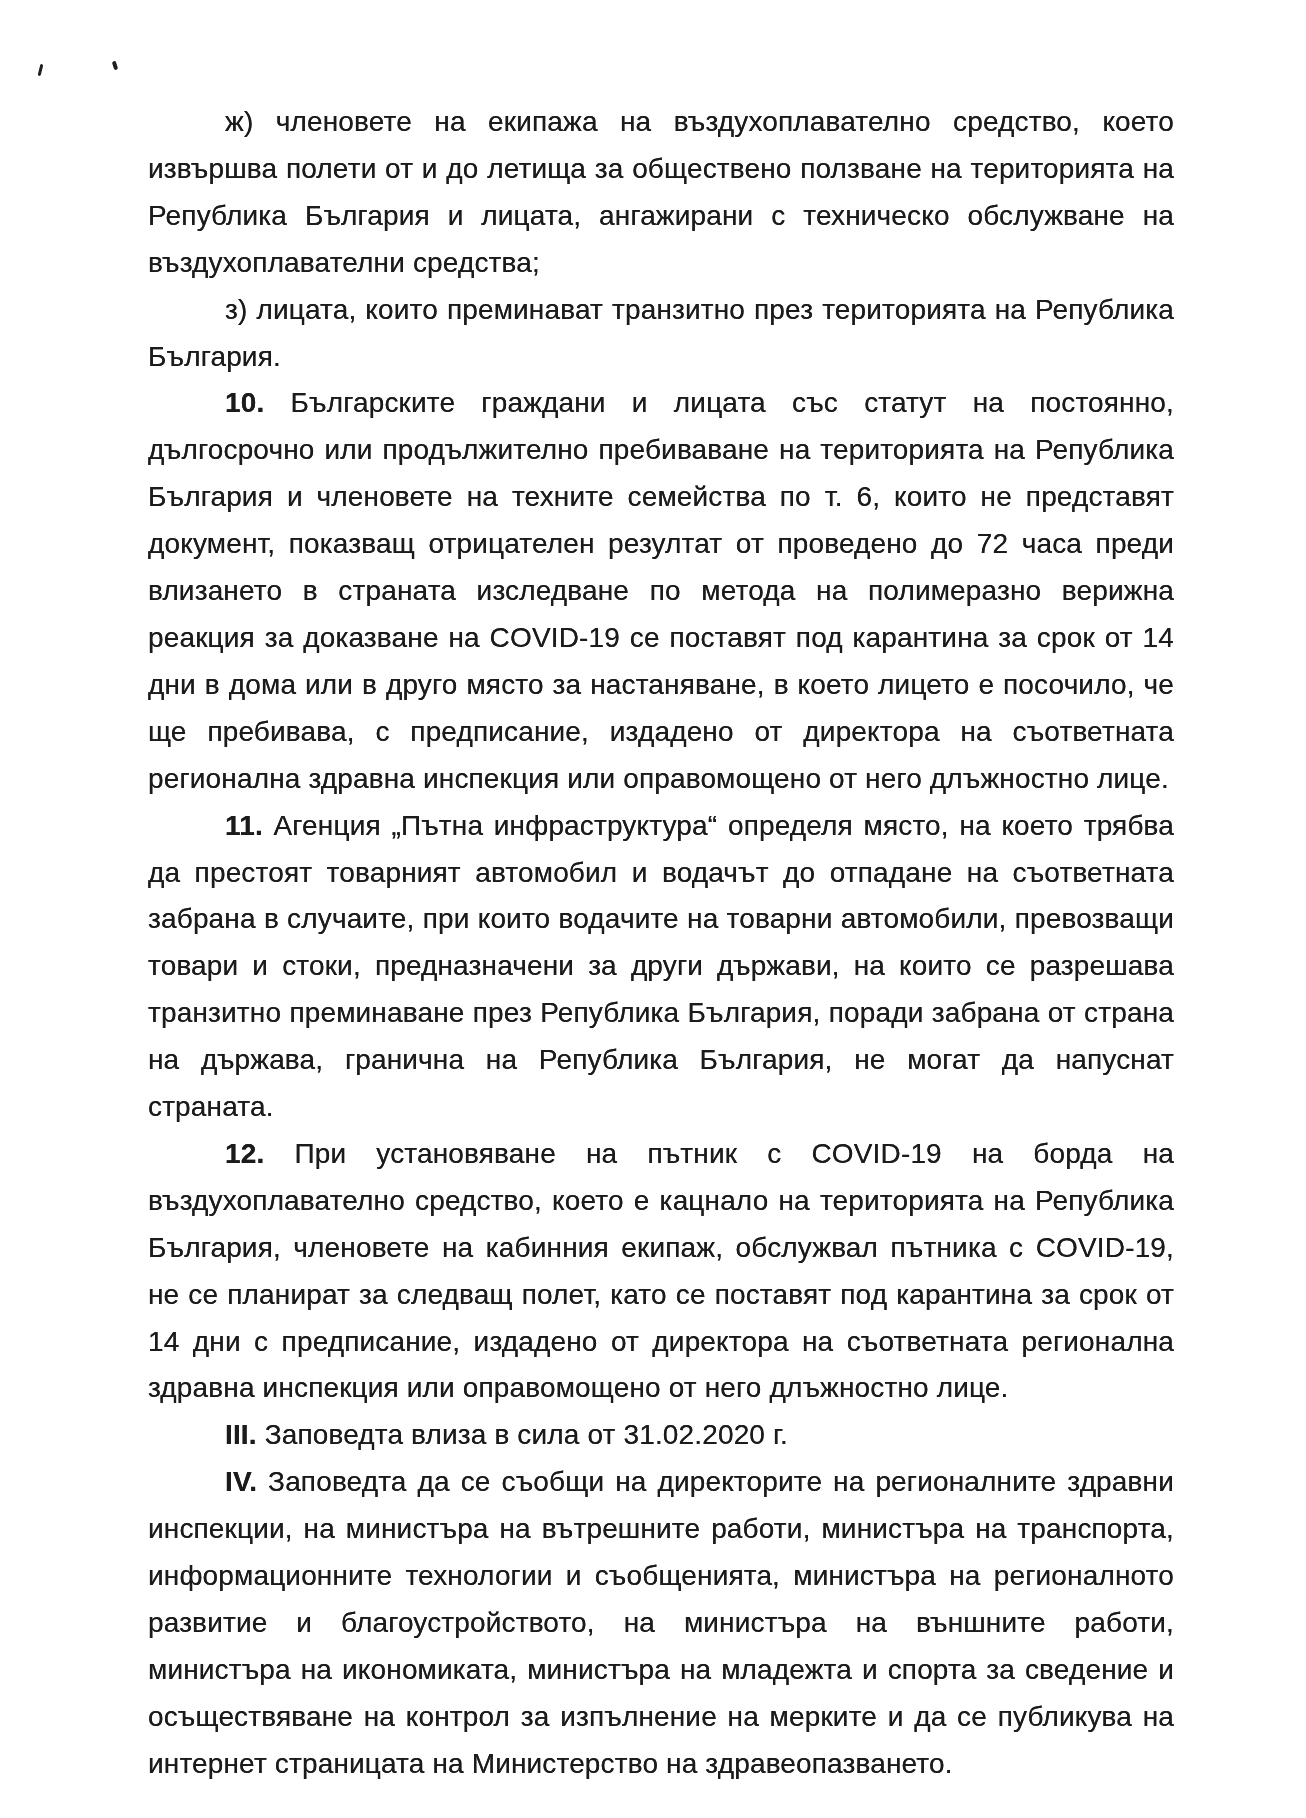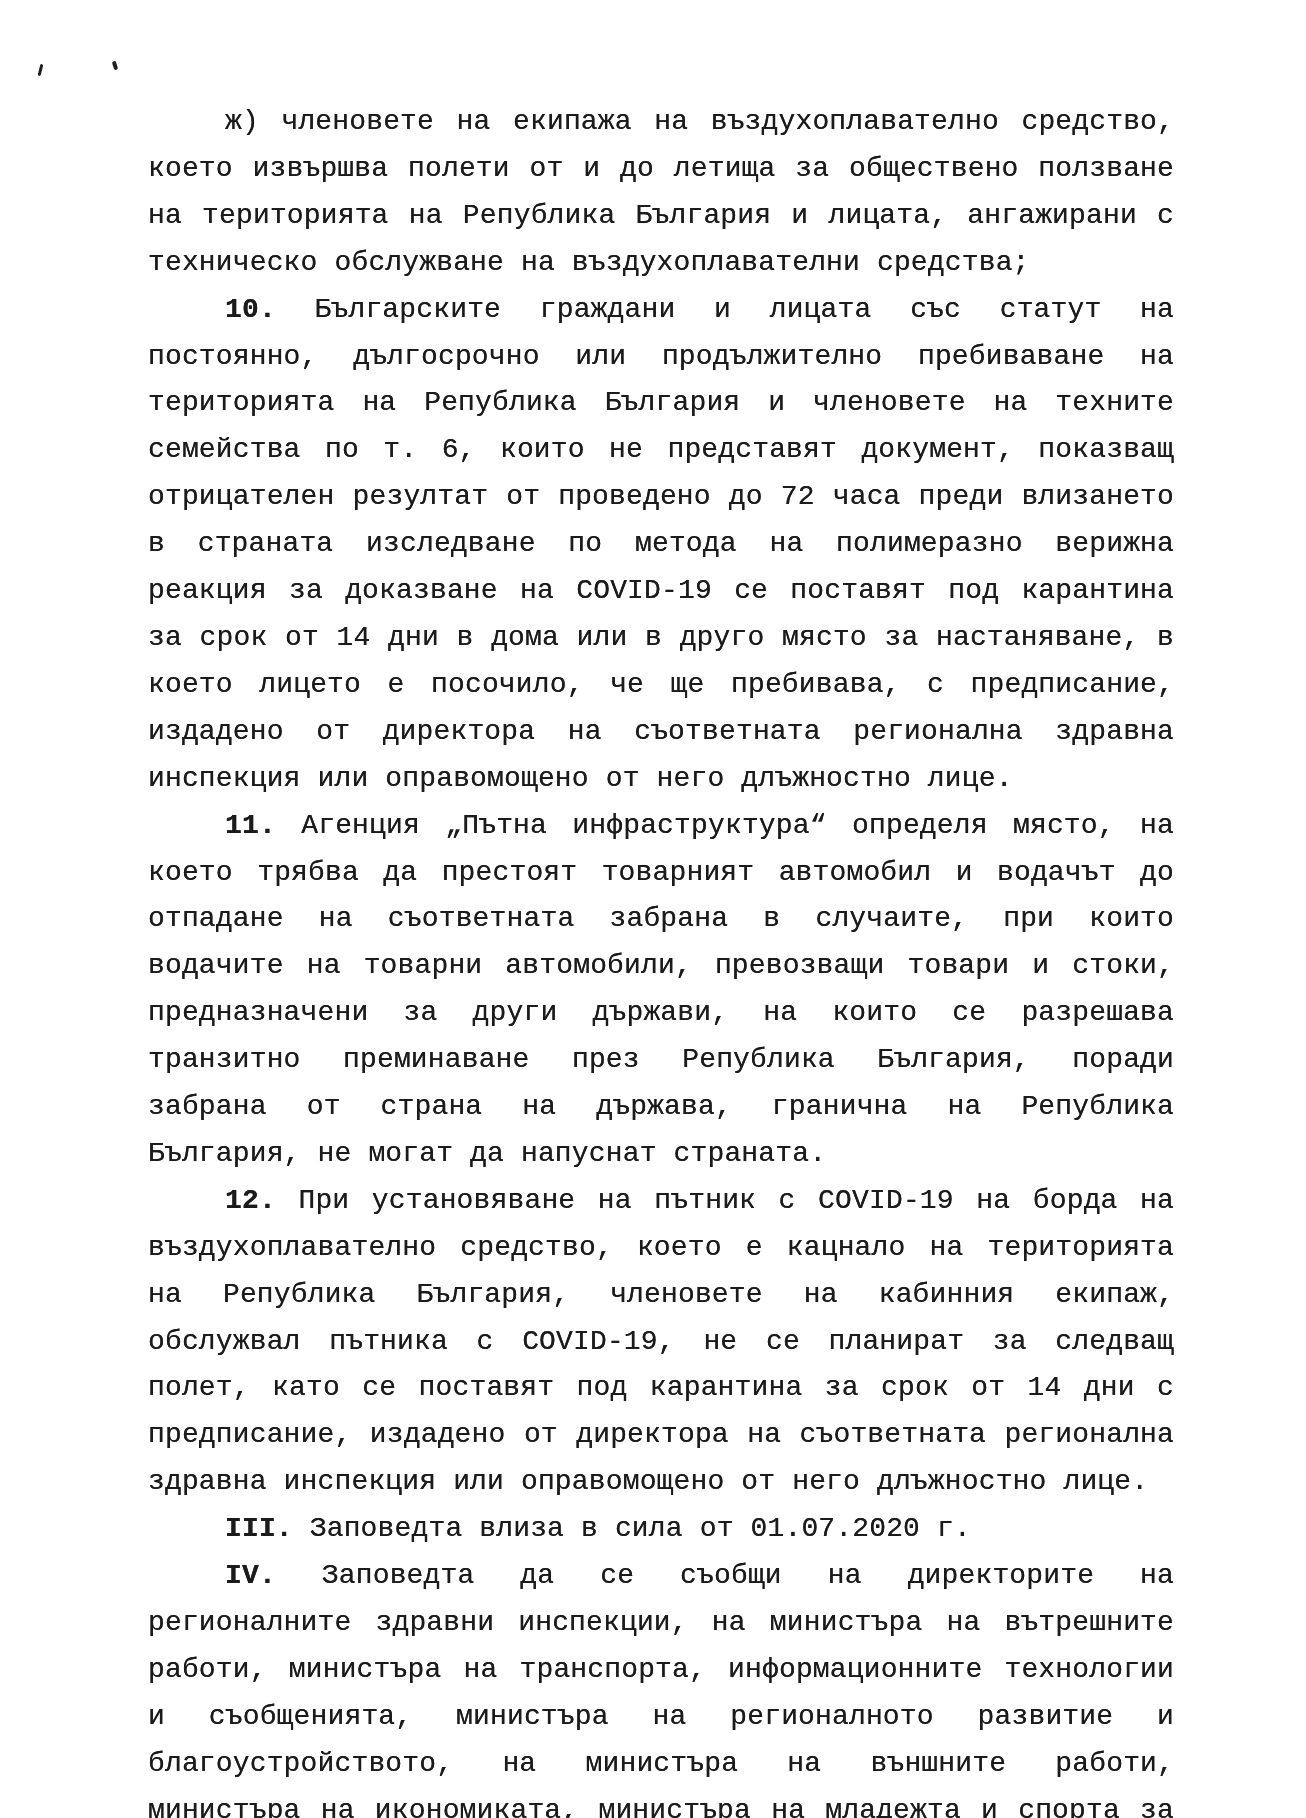--- a/index.html
+++ b/index.html
@@ -2,21 +2,21 @@
 <html lang="bg"><head>
 <meta charset="utf-8">
 <style>
   html, body { margin: 0; padding: 0; background: #e9e9e9; }
   .page {
     position: relative;
     width: 1306px;
     height: 1818px;
     background: #ffffff;
     overflow: hidden;
-    font-family: Liberation Mono, monospace;
+    font-family: Liberation Sans, sans-serif;
   }
   .content {
     position: absolute;
     left: 148px;
     top: 99px;
     width: 1026px;
     color: #1b1b1b;
     font-size: 28px;
     line-height: 46.9px;
     text-align: justify;
@@ -49,26 +49,27 @@
 
 <div class="page">
 
   <span class="speck speck-1"></span>
   <span class="speck speck-2"></span>
 
   <div class="content">
 
     <p class="para"><span class="lead">ж)</span> <span>членовете на екипажа на въздухоплавателно средство, което извършва полети от и до летища за обществено ползване на територията на Република България и лицата, ангажирани с техническо обслужване на въздухоплавателни средства;</span></p>
 
+    <p class="para"><span class="lead">з)</span> <span>лицата, които преминават транзитно през територията на Република България.</span></p>
 
     <p class="para"><span class="lead lead-strong">10.</span> <span>Българските граждани и лицата със статут на постоянно, дългосрочно или продължително пребиваване на територията на Република България и членовете на техните семейства по т. 6, които не представят документ, показващ отрицателен резултат от проведено до 72 часа преди влизането в страната изследване по метода на полимеразно верижна реакция за доказване на COVID-19 се поставят под карантина за срок от 14 дни в дома или в друго място за настаняване, в което лицето е посочило, че ще пребивава, с предписание, издадено от директора на съответната регионална здравна инспекция или оправомощено от него длъжностно лице.</span></p>
 
     <p class="para"><span class="lead lead-strong">11.</span> <span>Агенция „Пътна инфраструктура“ определя място, на което трябва да престоят товарният автомобил и водачът до отпадане на съответната забрана в случаите, при които водачите на товарни автомобили, превозващи товари и стоки, предназначени за други държави, на които се разрешава транзитно преминаване през Република България, поради забрана от страна на държава, гранична на Република България, не могат да напуснат страната.</span></p>
 
     <p class="para"><span class="lead lead-strong">12.</span> <span>При установяване на пътник с COVID-19 на борда на въздухоплавателно средство, което е кацнало на територията на Република България, членовете на кабинния екипаж, обслужвал пътника с COVID-19, не се планират за следващ полет, като се поставят под карантина за срок от 14 дни с предписание, издадено от директора на съответната регионална здравна инспекция или оправомощено от него длъжностно лице.</span></p>
 
 
-    <p class="para"><span class="lead lead-strong">III.</span> <span>Заповедта влиза в сила от 01.07.2020 г.</span></p>
+    <p class="para"><span class="lead lead-strong">III.</span> <span>Заповедта влиза в сила от 31.02.2020 г.</span></p>
 
     <p class="para"><span class="lead lead-strong">IV.</span> <span>Заповедта да се съобщи на директорите на регионалните здравни инспекции, на министъра на вътрешните работи, министъра на транспорта, информационните технологии и съобщенията, министъра на регионалното развитие и благоустройството, на министъра на външните работи, министъра на икономиката, министъра на младежта и спорта за сведение и осъществяване на контрол за изпълнение на мерките и да се публикува на интернет страницата на Министерство на здравеопазването.</span></p>
 
   </div>
 </div>
 
 </body></html>

